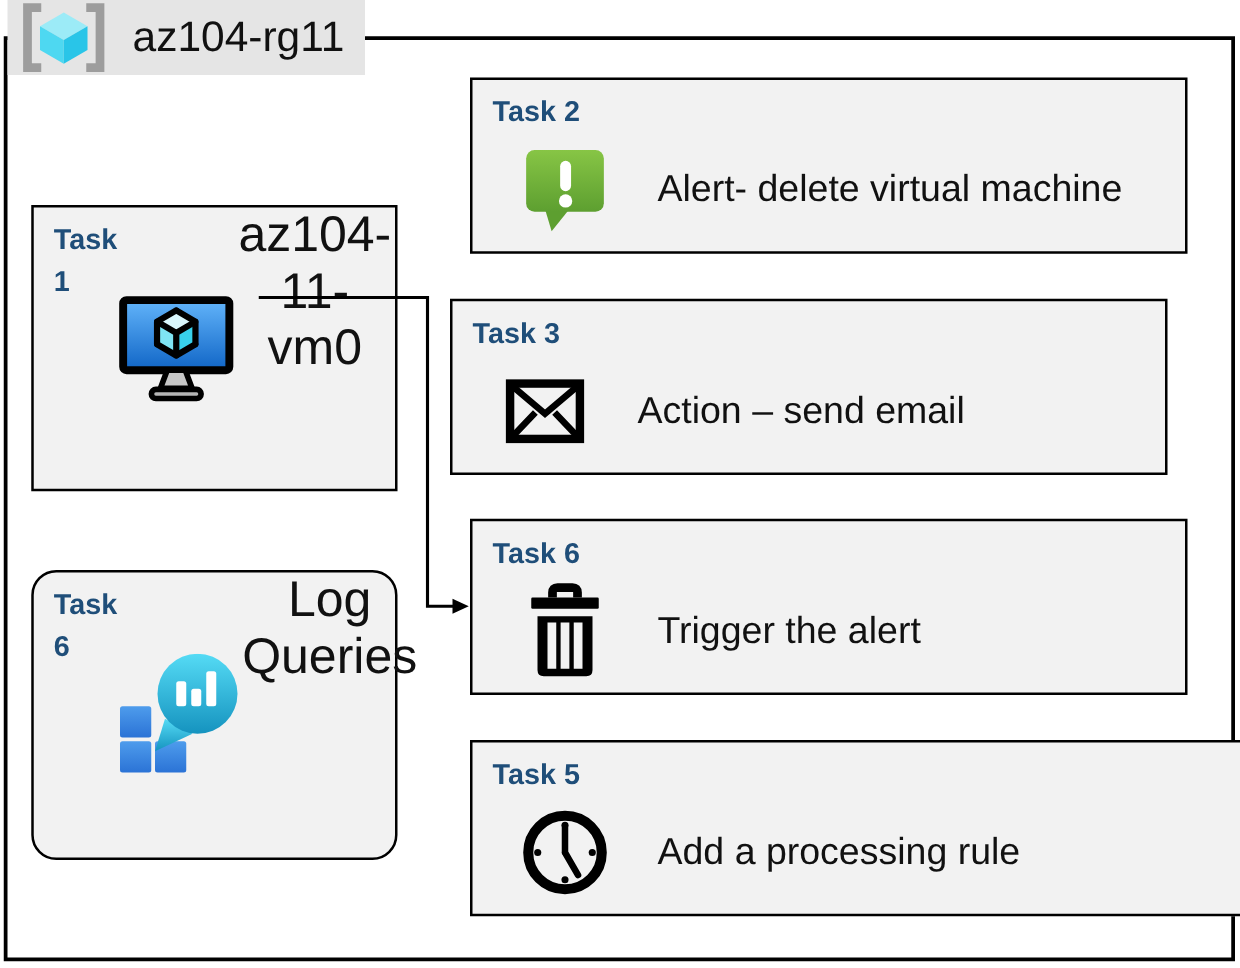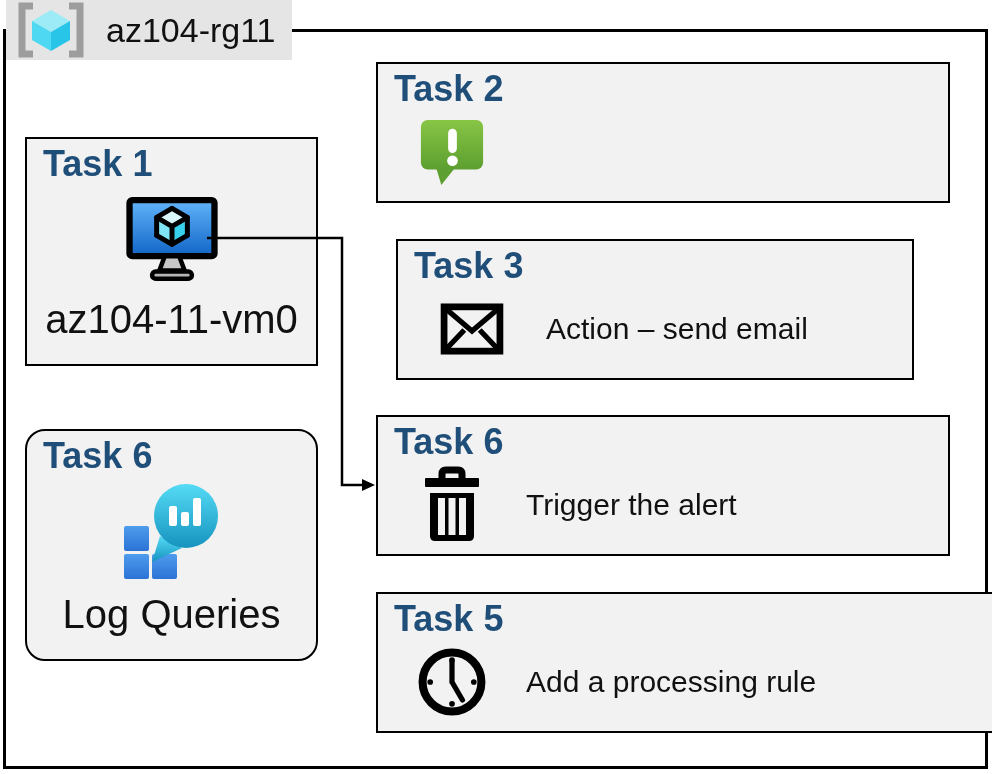--- a/index.html
+++ b/index.html
@@ -5,23 +5,23 @@
   html,body{margin:0;padding:0;background:#fff;}
   .canvas{position:relative;width:992px;height:774px;background:#fff;
           font-family:"Liberation Sans",sans-serif;overflow:hidden;}
   .outer-box{position:absolute;left:3px;top:29px;width:985px;height:740px;
              border:3px solid #000;box-sizing:border-box;background:#fff;}
   .rg-header{position:absolute;left:6px;top:0;height:60px;display:flex;
              align-items:center;background:#e5e5e5;padding:0 16px 0 6px;z-index:3;}
   .rg-title{font-size:34px;color:#111;margin-left:16px;white-space:nowrap;}
   .task-box{position:absolute;background:#F2F2F2;border:2.5px solid #000;
             box-sizing:border-box;z-index:1;}
-  .task-title{font-weight:bold;font-size:36px;color:#1F4E79;line-height:34px;
+  .task-title{font-weight:bold;font-size:23px;color:#1F4E79;line-height:34px;
               margin:8px 0 0 16px;}
-  .left-card{display:flex;flex-direction:column;}
+  .left-card{display:flex;flex-direction:row;margin-top:27px;}
   .left-icon-area{flex:1;display:flex;align-items:center;justify-content:center;}
   .left-caption{text-align:center;font-size:40px;color:#111;margin-bottom:22px;}
   .right-row{display:flex;align-items:center;margin-left:36px;height:88px;margin-top:2px;}
   .right-icon-cell{width:76px;display:flex;align-items:center;justify-content:center;}
   .right-label{margin-left:36px;font-size:30px;color:#111;white-space:nowrap;}
   .connector{position:absolute;left:0;top:0;z-index:2;pointer-events:none;}
   svg{display:block;}
 </style>
 </head>
 <body>
@@ -107,24 +107,25 @@
               <stop offset="0" stop-color="#87C545"></stop>
                 <stop offset="1" stop-color="#5D9F30"></stop>
             </linearGradient>
           </defs>
           <polygon points="18,50 40,50 24,70" fill="#5D9F30"></polygon>
           <rect x="3" y="3" width="64" height="51" rx="7" fill="url(#grn)"></rect>
           <rect x="31" y="12" width="9" height="25" rx="4.5" fill="#fff"></rect>
           <circle cx="35.5" cy="45" r="5.5" fill="#fff"></circle>
         </svg>
       </div>
+      <div class="right-label">Alert- delete virtual machine</div>
     </div>
   </div>
 
-  <div class="task-box" style="left:396px;top:239px;width:518px;height:141px;">
+  <div class="task-box" style="left:360px;top:239px;width:574px;height:141px;">
     <div class="task-title">Task 3</div>
     <div class="right-row">
       <div class="right-icon-cell">
         <svg width="64" height="52" viewBox="0 0 66 54">
           <rect x="4" y="4" width="58" height="46" fill="none" stroke="#000" stroke-width="7"></rect>
           <path d="M7 7 L33 29 L59 7" fill="none" stroke="#000" stroke-width="5.5"></path>
           <path d="M7 47 L25 28 M59 47 L41 28" fill="none" stroke="#000" stroke-width="5.5"></path>
         </svg>
       </div>
       <div class="right-label">Action – send email</div>

